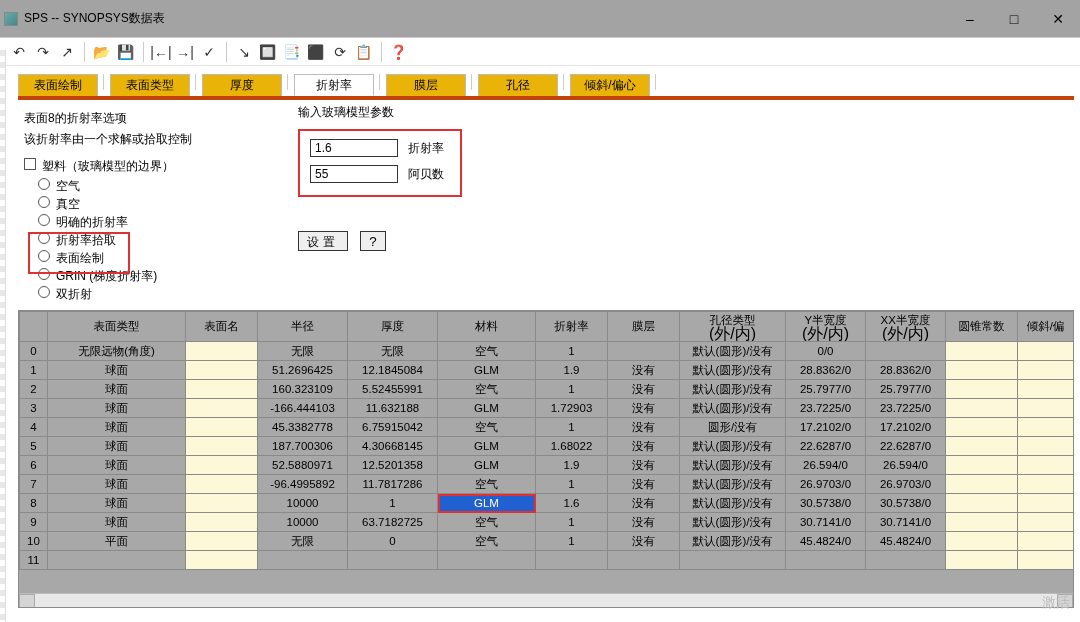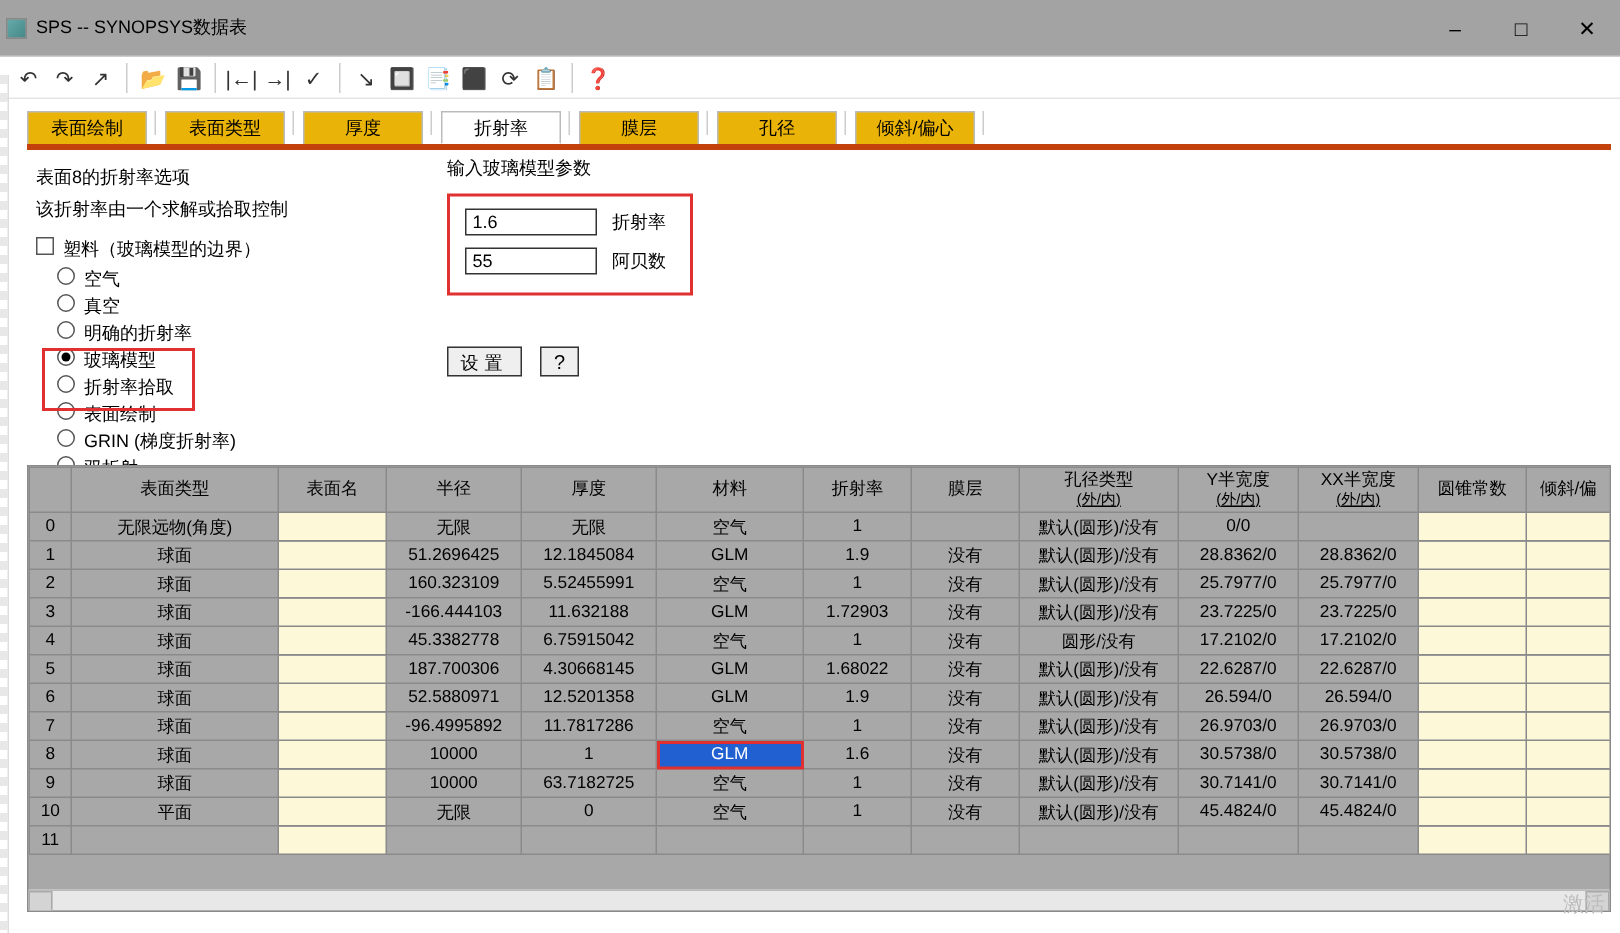--- a/index.html
+++ b/index.html
@@ -161,21 +161,21 @@
     overflow:hidden;
     white-space:nowrap;
   }
   table.grid thead th {
     background:#a8a8a8;
     font-weight:normal;
     height: 30px;
     line-height:13px;
     vertical-align:middle;
   }
-  table.grid thead th .sub { display:block; font-size:10px;text-decoration:underline; }
+  table.grid thead th .sub { display:block; font-size:16px; }
   table.grid .rownum {
     background:#a8a8a8;
     width: 28px;
   }
   table.grid td.cream { background:#fcf8d8; }
   table.grid td.gray  { background:#a8a8a8; }
   table.grid td.sel   { background:#2060d0; color:#fff; }
   .cell-hl {
     position:absolute;
     border:2px solid #e03030;
@@ -265,26 +265,20 @@
         <span class="radio-dot"></span>
         <span>空气</span>
       </div>
       <div class="radio-row">
         <span class="radio-dot"></span>
         <span>真空</span>
       </div>
       <div class="radio-row">
         <span class="radio-dot"></span>
         <span>明确的折射率</span>
-      </div>
-      <div class="radio-row">
-        <span class="radio-dot">
-          <span class="inner"></span>
-        </span>
-        <span>玻璃模型</span>
       </div>
       <div class="radio-row">
         <span class="radio-dot"></span>
         <span>折射率拾取</span>
       </div>
       <div class="radio-row">
         <span class="radio-dot"></span>
         <span>表面绘制</span>
       </div>
       <div class="radio-row">

